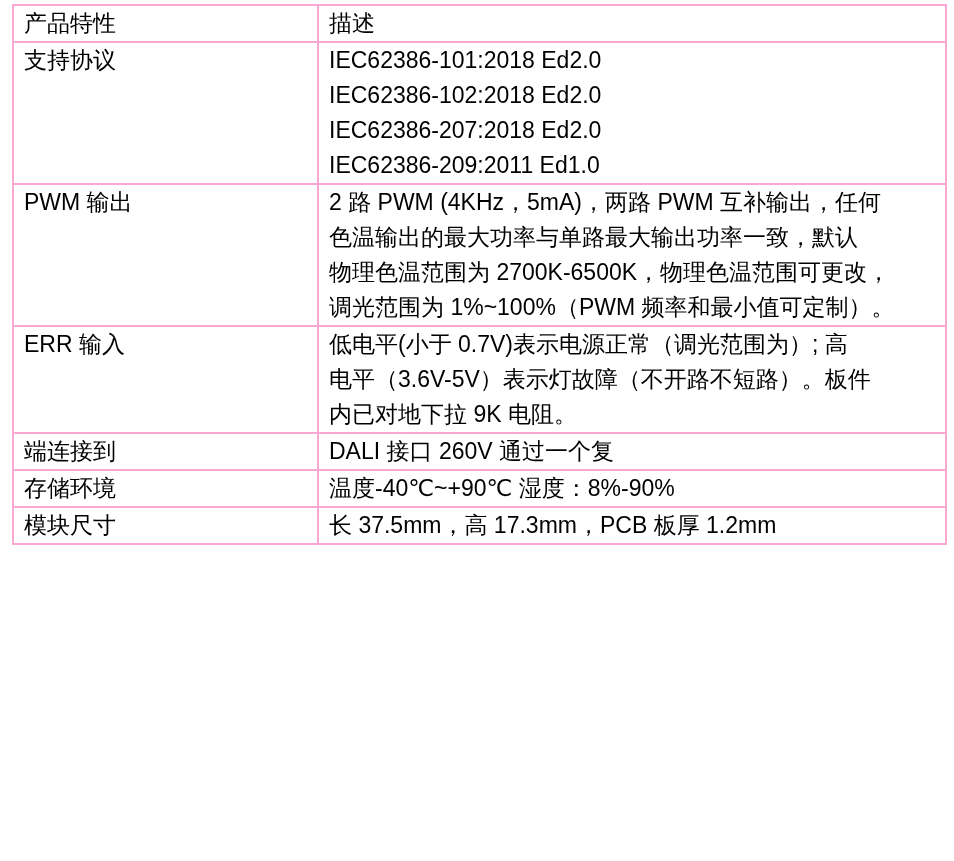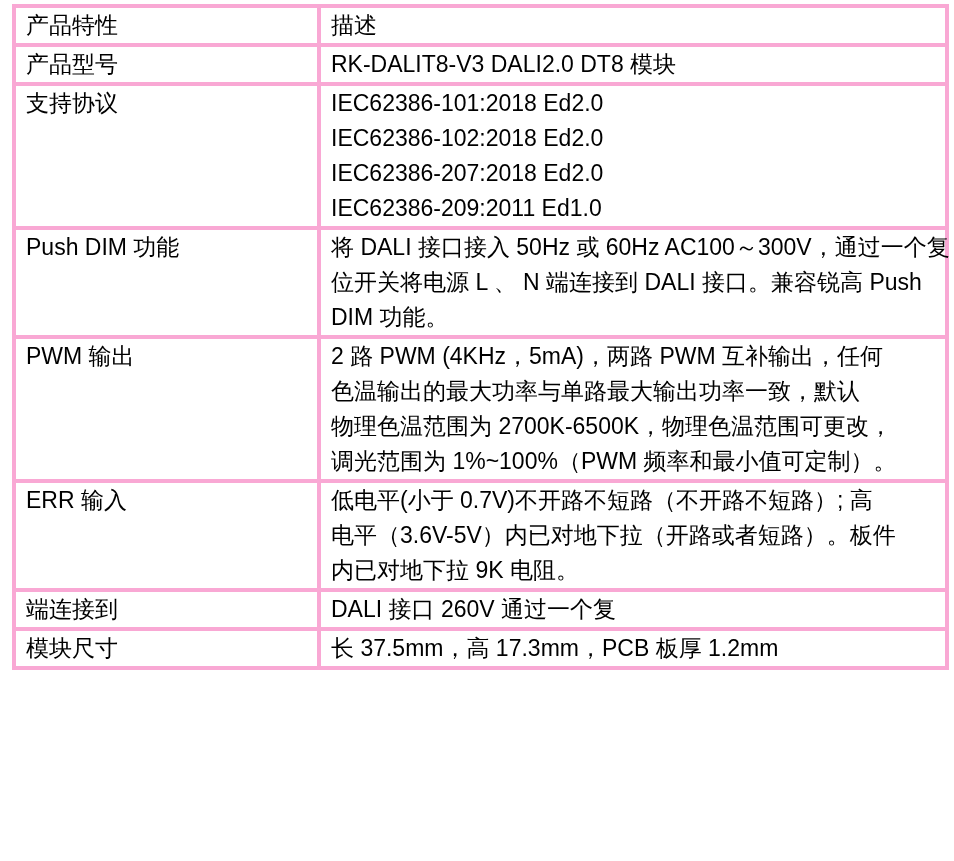--- a/index.html
+++ b/index.html
@@ -20,21 +20,21 @@
     left: 12px;
     top: 4px;
     width: 933px;
     border-collapse: collapse;
     table-layout: fixed;
     font-family: "Liberation Sans", "DejaVu Sans", sans-serif;
     font-size: 23px;
     color: #000000;
   }
   .spec-table td {
-    border: 4px solid #f9a8d4;
+    border: 2px solid #f9a8d4;
     vertical-align: top;
     line-height: 35px;
     padding: 0 10px 0 10px;
     background: #ffffff;
   }
   .col-feature { width: 305px; }
   .col-desc    { width: 628px; padding-left: 12px; }
   .desc-line {
     white-space: nowrap;
     overflow: visible;
@@ -46,63 +46,55 @@
 <div class="page">
   <table class="spec-table">
     <tbody id="spec-tbody">
         <tr>
           <td class="col-feature">产品特性</td>
           <td class="col-desc">
             <div class="desc-line">描述</div>
           </td>
         </tr>
         <tr>
-          <td class="col-feature">产品型号</td>
-          <td class="col-desc">
-            <div class="desc-line">RK-DALIT8-V3 DALI2.0 DT8 模块</div>
-          </td>
-        </tr>
-        <tr>
           <td class="col-feature">支持协议</td>
           <td class="col-desc">
             <div class="desc-line">IEC62386-101:2018 Ed2.0</div>
             <div class="desc-line">IEC62386-102:2018 Ed2.0</div>
             <div class="desc-line">IEC62386-207:2018 Ed2.0</div>
             <div class="desc-line">IEC62386-209:2011 Ed1.0</div>
-          </td>
-        </tr>
-        <tr>
-          <td class="col-feature">Push DIM 功能</td>
-          <td class="col-desc">
-            <div class="desc-line">将 DALI 接口接入 50Hz 或 60Hz AC100～300V，通过一个复</div>
-            <div class="desc-line">位开关将电源 L 、 N 端连接到 DALI 接口。兼容锐高 Push</div>
-            <div class="desc-line">DIM 功能。</div>
           </td>
         </tr>
         <tr>
           <td class="col-feature">PWM 输出</td>
           <td class="col-desc">
             <div class="desc-line">2 路 PWM (4KHz，5mA)，两路 PWM 互补输出，任何</div>
             <div class="desc-line">色温输出的最大功率与单路最大输出功率一致，默认</div>
             <div class="desc-line">物理色温范围为 2700K-6500K，物理色温范围可更改，</div>
             <div class="desc-line">调光范围为 1%~100%（PWM 频率和最小值可定制）。</div>
           </td>
         </tr>
         <tr>
           <td class="col-feature">ERR 输入</td>
           <td class="col-desc">
-            <div class="desc-line">低电平(小于 0.7V)不开路不短路（不开路不短路）; 高</div>
-            <div class="desc-line">电平（3.6V-5V）内已对地下拉（开路或者短路）。板件</div>
+            <div class="desc-line">低电平(小于 0.7V)表示电源正常（调光范围为）; 高</div>
+            <div class="desc-line">电平（3.6V-5V）表示灯故障（不开路不短路）。板件</div>
             <div class="desc-line">内已对地下拉 9K 电阻。</div>
           </td>
         </tr>
         <tr>
           <td class="col-feature">端连接到</td>
           <td class="col-desc">
             <div class="desc-line">DALI 接口 260V 通过一个复</div>
+          </td>
+        </tr>
+        <tr>
+          <td class="col-feature">存储环境</td>
+          <td class="col-desc">
+            <div class="desc-line">温度-40℃~+90℃  湿度：8%-90%</div>
           </td>
         </tr>
         <tr>
           <td class="col-feature">模块尺寸</td>
           <td class="col-desc">
             <div class="desc-line">长 37.5mm，高 17.3mm，PCB 板厚 1.2mm</div>
           </td>
         </tr>
       </tbody>
   </table>

